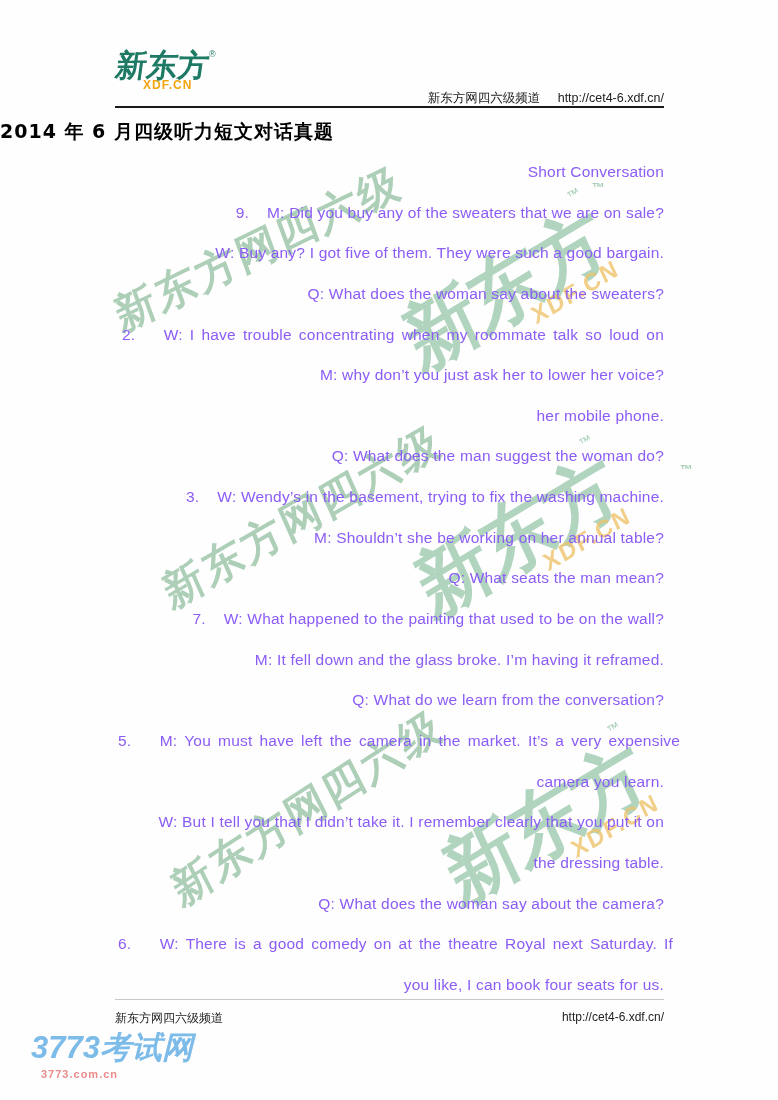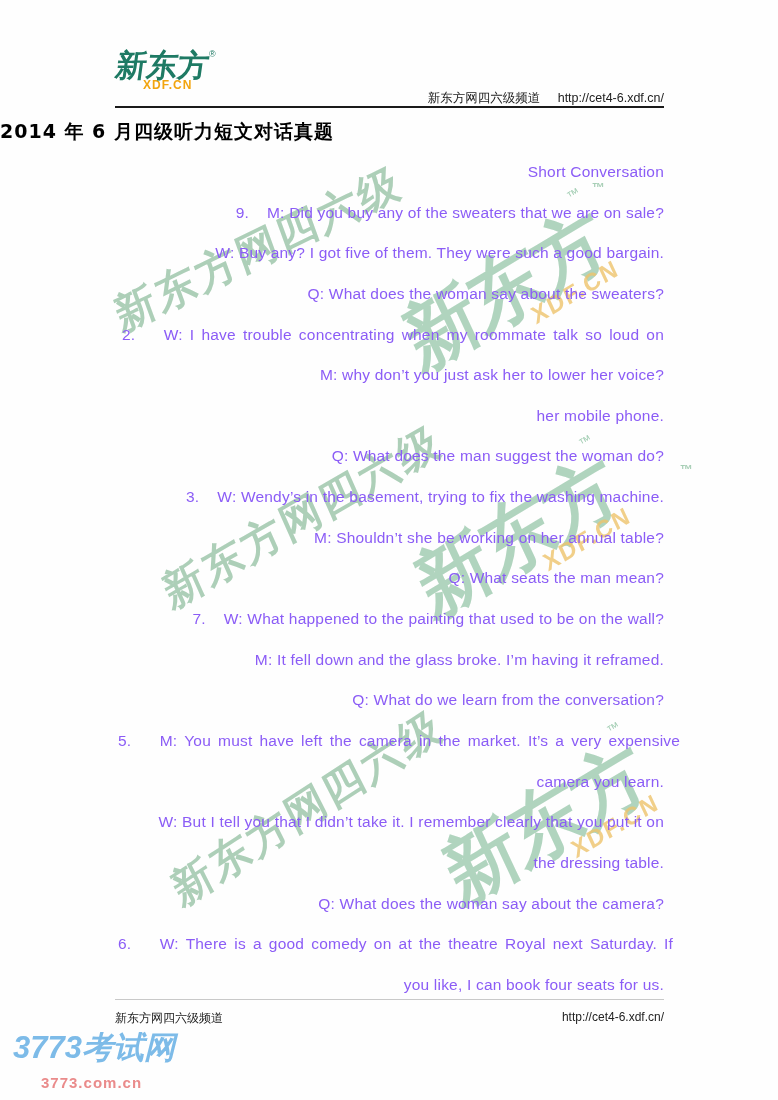--- a/index.html
+++ b/index.html
@@ -72,24 +72,25 @@
   .footer-rule{position:absolute;left:115px;width:549px;top:999px;height:1px;background:#c9c9c9;z-index:1;}
   .footer{
     position:absolute;left:115px;width:549px;top:1010px;z-index:1;
     display:flex;justify-content:space-between;font-size:12px;color:#222;
   }
   
   .badge{position:absolute;left:13px;top:1031px;z-index:2;line-height:1.1;}
   .badge .name{
     font-size:31px;font-weight:bold;font-style:italic;color:#7dbbe8;
     letter-spacing:0;
+    margin-left:18px;
   }
   .badge .bdomain{
-    font-size:15px;font-weight:bold;color:#ea8b8b;letter-spacing:1px;
-    margin:10px 0 0 28px;
+    font-size:11px;font-weight:bold;color:#ea8b8b;letter-spacing:1px;
+    margin:3px 0 0 28px;
   }
 </style>
 </head>
 <body>
 
 <div class="page">
 
   <div class="wm-text wm-t1">新东方网四六级</div>
   <div class="wm-text wm-t2">新东方网四六级</div>
   <div class="wm-text wm-t3">新东方网四六级</div>

